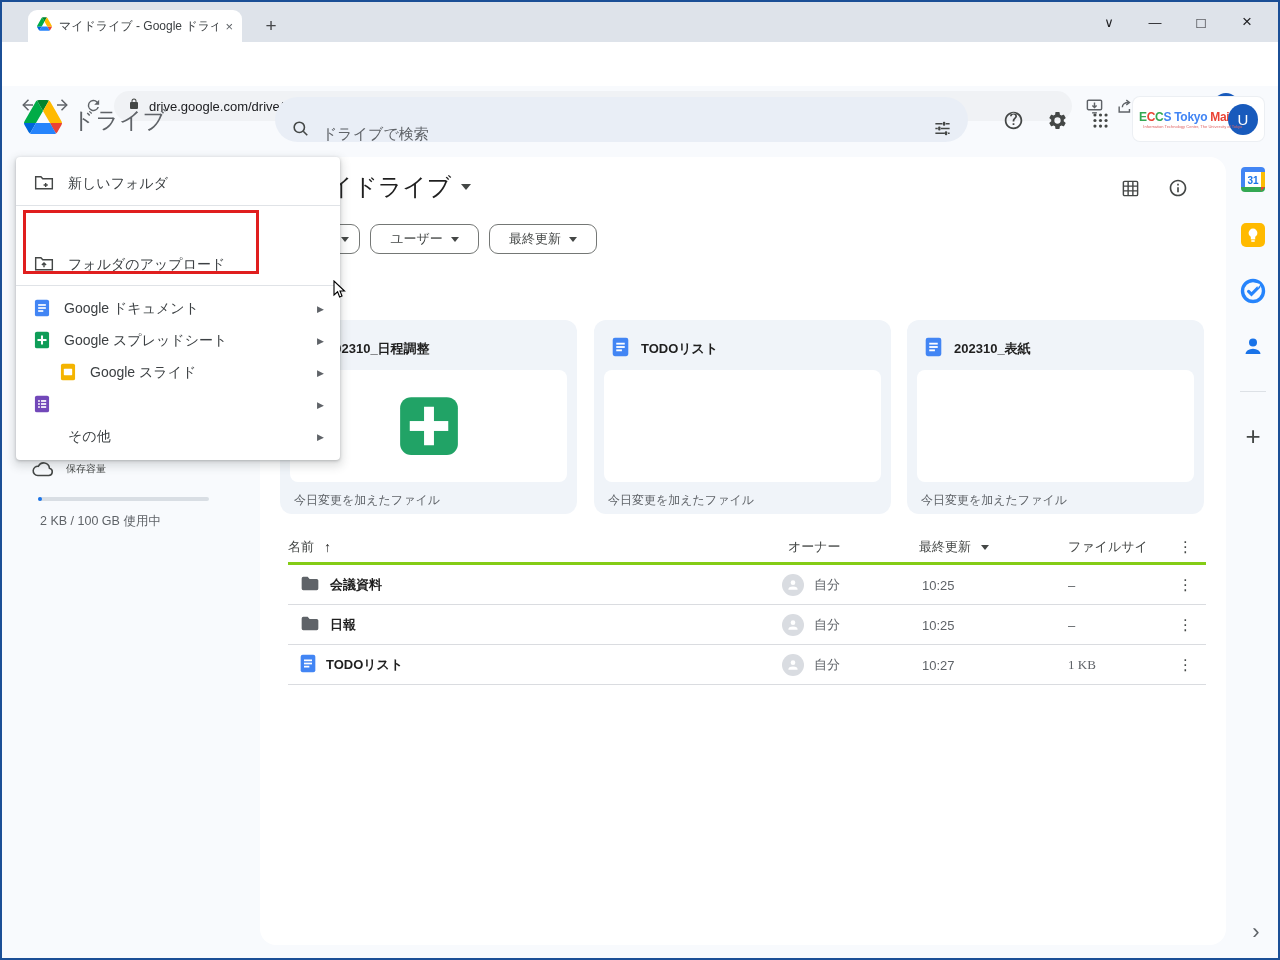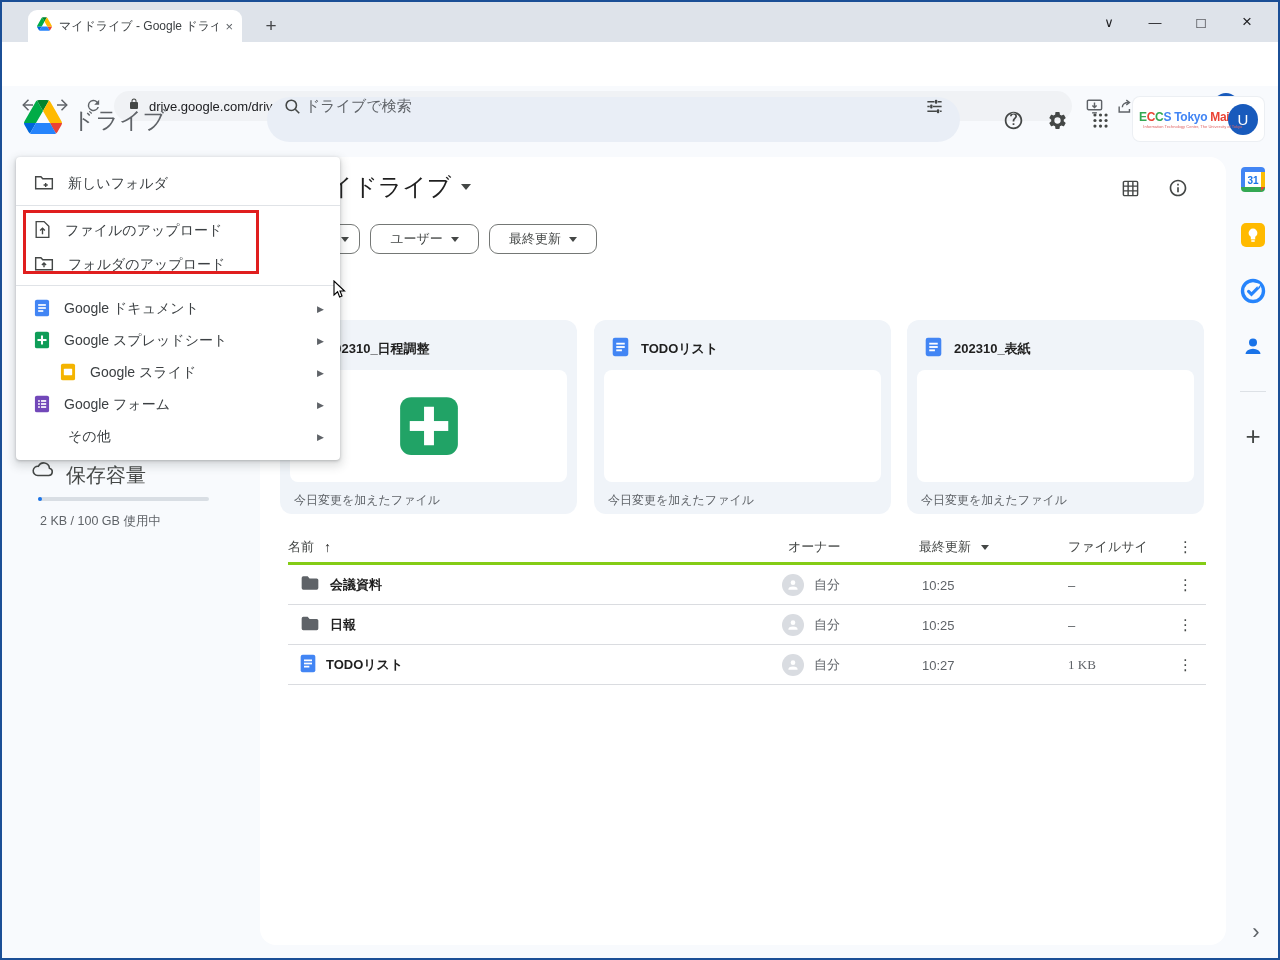--- a/index.html
+++ b/index.html
@@ -17,21 +17,21 @@
   .winbtn { width:46px; height:40px; display:flex; align-items:center; justify-content:center; color:#202124; font-size:13px; }
   .toolbar { position:absolute; left:0; top:40px; width:1276px; height:44px; background:#ffffff; }
   .navbtn { position:absolute; top:52px; width:22px; height:22px; display:flex; align-items:center; justify-content:center; color:#5f6368; }
   .urlbar { position:absolute; left:112px; top:49px; width:958px; height:30px; background:#f0f2f5; border-radius:15px; display:flex; align-items:center; padding:0 14px; gap:9px; }
   .url-text { font-size:13px; color:#202124; }
   .tb-icon { position:absolute; top:53px; width:22px; height:22px; display:flex; align-items:center; justify-content:center; color:#5f6368; }
   .tb-avatar { position:absolute; left:1211px; top:51px; width:26px; height:26px; border-radius:50%; background:#185abc; color:#fff; font-size:12px; display:flex; align-items:center; justify-content:center; }
 
   
   .drv-name { position:absolute; left:70px; top:103px; font-size:23px; color:#5f6368; }
-  .searchbar { position:absolute; left:265px; top:95px; width:693px; height:45px; border-radius:23px; background:#e9eef6; display:flex; align-items:flex-start; padding:0 16px; gap:3px; }
+  .searchbar { position:absolute; left:273px; top:95px; width:693px; height:45px; border-radius:23px; background:#e9eef6; display:flex; align-items:flex-end; padding:0 16px; gap:12px; }
   .searchbar input { flex:1; border:none; outline:none; background:transparent; font-size:15px; color:#1f1f1f; font-family:inherit; }
   .searchbar input::placeholder { color:#5f6368; opacity:1; }
   .hdr-icon { position:absolute; top:105px; width:26px; height:26px; display:flex; align-items:center; justify-content:center; color:#444746; }
   .eccs { position:absolute; left:1131px; top:95px; width:131px; height:44px; background:#ffffff; border-radius:7px; box-shadow:0 0 0 1px #eceff3; display:flex; align-items:center; padding:0 6px; }
   .eccs-text { width:86px; text-align:center; }
   .eccs-title { font-size:12px; font-weight:bold; letter-spacing:-0.3px; white-space:nowrap; }
   .eccs-sub { font-size:4.5px; color:#e06666; white-space:nowrap; transform:scale(.9); }
   .eccs-avatar { width:31px; height:31px; border-radius:50%; background:#185abc; color:#fff; font-size:15px; display:flex; align-items:center; justify-content:center; margin-left:3px; }
 
   
@@ -51,21 +51,21 @@
   .tbl { position:absolute; left:28px; top:375px; width:918px; }
   .tbl-header { position:relative; height:33px; border-bottom:3px solid #84cc16; font-size:13px; color:#444746;text-decoration:underline; }
   .tbl-row { position:relative; height:40px; border-bottom:1px solid #dadce0; font-size:13px; color:#1f1f1f; }
   .cell { position:absolute; top:50%; transform:translateY(-50%); display:flex; align-items:center; gap:10px; }
   .c-dim { color:#5f6368; }
   .owner-av { width:22px; height:22px; border-radius:50%; background:#d9dce1; display:flex; align-items:center; justify-content:center; }
   .sortdown { width:0; height:0; border-left:4px solid transparent; border-right:4px solid transparent; border-top:5px solid #444746; }
   .kebab { color:#444746; font-size:15px; letter-spacing:0; }
 
   
-  .storage-label { position:absolute; left:64px; top:460px; font-size:20px; color:#444746; }
+  .storage-label { position:absolute; left:64px; top:460px; font-size:10px; color:#444746; }
   .storage-bar { position:absolute; left:36px; top:495px; width:171px; height:4px; border-radius:2px; background:#d9dee4; }
   .storage-bar-fill { position:absolute; left:0; top:0; width:4px; height:4px; border-radius:2px; background:#1a73e8; }
   .storage-usage { position:absolute; left:38px; top:511px; font-size:12.5px; color:#5f6368; }
 
   
   .rs-icon { position:absolute; left:1237px; width:28px; height:28px; display:flex; align-items:center; justify-content:center; }
   .rs-divider { position:absolute; left:1238px; top:389px; width:26px; height:1px; background:#dde1e6; }
 
   
   .menu { position:absolute; left:14px; top:155px; width:324px; height:303px; background:#ffffff; border-radius:4px; box-shadow:0 1px 3px rgba(60,64,67,.3), 0 4px 8px 3px rgba(60,64,67,.15); z-index:40; }
@@ -313,21 +313,21 @@
           <span>最終更新</span>
           <span class="sortdown"></span>
         </span>
         <span class="cell" style="left:780px;">
           <span>ファイルサイ</span>
         </span>
         <span class="cell kebab" style="left:890px;">⋮</span>
       </div>
 
       <div class="tbl-row">
-        <span class="cell" style="left:12px;font-family:Liberation Mono, monospace;">
+        <span class="cell" style="left:12px;">
           <span>
             <svg width="20" height="17" viewBox="0 0 24 20">
                 <path d="M2 4a2 2 0 0 1 2-2h5.2l2.3 2.5H20a2 2 0 0 1 2 2V16a2 2 0 0 1-2 2H4a2 2 0 0 1-2-2z" fill="#5f6368"></path>
               </svg>
           </span>
           <span style="font-weight:bold; color:#1f1f1f;">会議資料</span>
         </span>
         <span class="cell" style="left:494px;">
           <span class="owner-av">
             <svg width="14" height="14" viewBox="0 0 24 24">
@@ -444,29 +444,20 @@
     <div class="menu-item" style="top:6px; height:42px;justify-content:flex-end;">
       <span>
         <svg width="20" height="17" viewBox="0 0 24 20" fill="none" stroke="#444746" stroke-width="1.7">
             <path d="M2 3h6.3l2.2 2.5H22v12H2z"></path>
             <path d="M14 10.5v5M11.5 13h5"></path>
           </svg>
       </span>
       <span class="mi-label">新しいフォルダ</span>
     </div>
     <div class="menu-divider" style="top:48px;"></div>
-    <div class="menu-item" style="top:56px;">
-      <span>
-        <svg width="17" height="19" viewBox="0 0 20 24" fill="none" stroke="#444746" stroke-width="1.7">
-            <path d="M2 2h10l6 6v14H2z"></path>
-            <path d="M10 18v-7M7 13.3 10 10.3l3 3"></path>
-          </svg>
-      </span>
-      <span class="mi-label">ファイルのアップロード</span>
-    </div>
     <div class="menu-item" style="top:90px;">
       <span>
         <svg width="20" height="17" viewBox="0 0 24 20" fill="none" stroke="#444746" stroke-width="1.7">
             <path d="M2 3h6.3l2.2 2.5H22v12H2z"></path>
             <path d="M12 14.5v-5M9.5 11.8 12 9.3l2.5 2.5"></path>
           </svg>
       </span>
       <span class="mi-label">フォルダのアップロード</span>
     </div>
     <div class="redbox"></div>
@@ -509,21 +500,20 @@
         <svg width="16" height="18" viewBox="0 0 24 28">
             <rect x="1" y="1" width="22" height="26" rx="3" fill="#7248b9"></rect>
             <rect x="6" y="8" width="2.6" height="2.6" fill="#fff"></rect>
             <rect x="10.5" y="8" width="8" height="2.6" fill="#fff"></rect>
             <rect x="6" y="12.7" width="2.6" height="2.6" fill="#fff"></rect>
             <rect x="10.5" y="12.7" width="8" height="2.6" fill="#fff"></rect>
             <rect x="6" y="17.4" width="2.6" height="2.6" fill="#fff"></rect>
             <rect x="10.5" y="17.4" width="8" height="2.6" fill="#fff"></rect>
           </svg>
       </span>
-      <span class="mi-label">Google フォーム</span>
       <span class="mi-arrow">▶</span>
     </div>
     <div class="menu-item" style="top:262px; padding-left:52px;">
       <span class="mi-label">その他</span>
       <span class="mi-arrow">▶</span>
     </div>
   </div>
 
   <div class="cursor">
     <svg width="13" height="19" viewBox="0 0 13 19">

